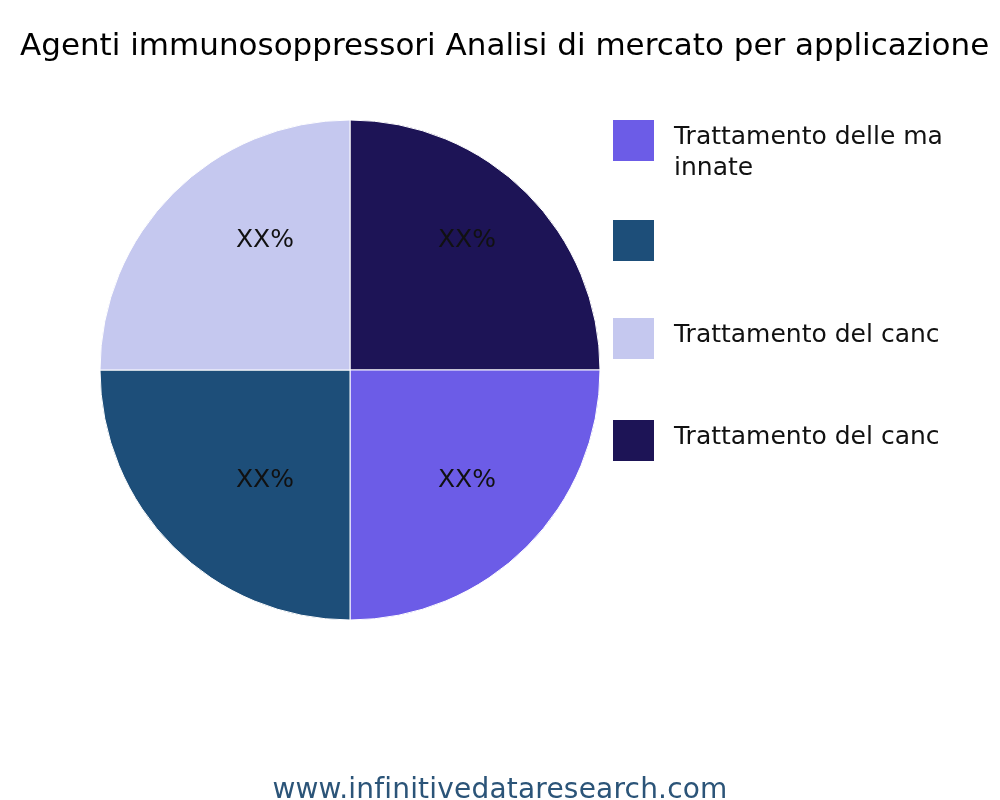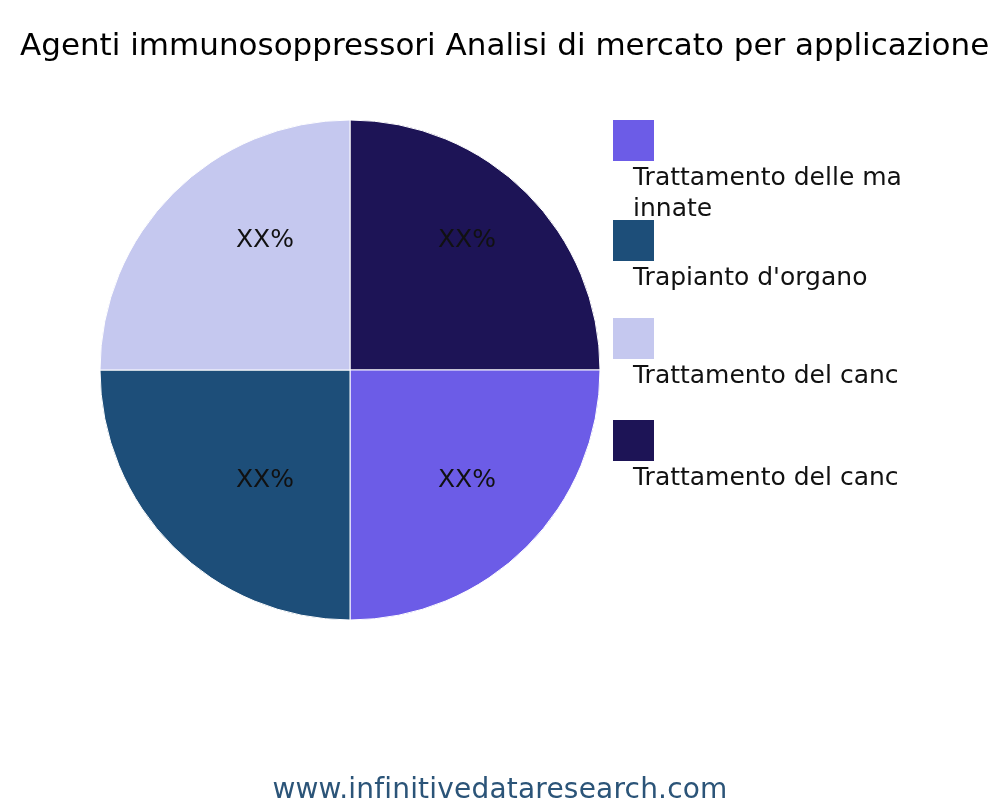--- a/index.html
+++ b/index.html
@@ -55,21 +55,20 @@
     position: absolute;
     left: 613px;
     top: 120px;
     width: 387px;
   }
   .legend-row {
     position: absolute;
     left: 0;
     display: flex;
     align-items: flex-start;
-    flex-direction: column;
   }
   .legend-swatch {
     width: 41px;
     height: 41px;
     flex: 0 0 41px;
   }
   .legend-label {
     margin-left: 20px;
     font-size: 25px;
     line-height: 31px;
@@ -113,21 +112,20 @@
 </div>
 
 <div id="legend">
     <div class="legend-row" style="top: 0px;">
       <span class="legend-swatch" style="background: rgb(108, 92, 231);"></span>
       <span class="legend-label">Trattamento delle ma
 innate</span>
     </div>
     <div class="legend-row" style="top: 100px;">
       <span class="legend-swatch" style="background: rgb(29, 78, 121);"></span>
-      <span class="legend-label">Trapianto d'organo</span>
     </div>
     <div class="legend-row" style="top: 198px;">
       <span class="legend-swatch" style="background: rgb(197, 200, 239);"></span>
       <span class="legend-label">Trattamento del canc</span>
     </div>
     <div class="legend-row" style="top: 300px;">
       <span class="legend-swatch" style="background: rgb(29, 20, 86);"></span>
       <span class="legend-label">Trattamento del canc</span>
     </div>
   </div>

